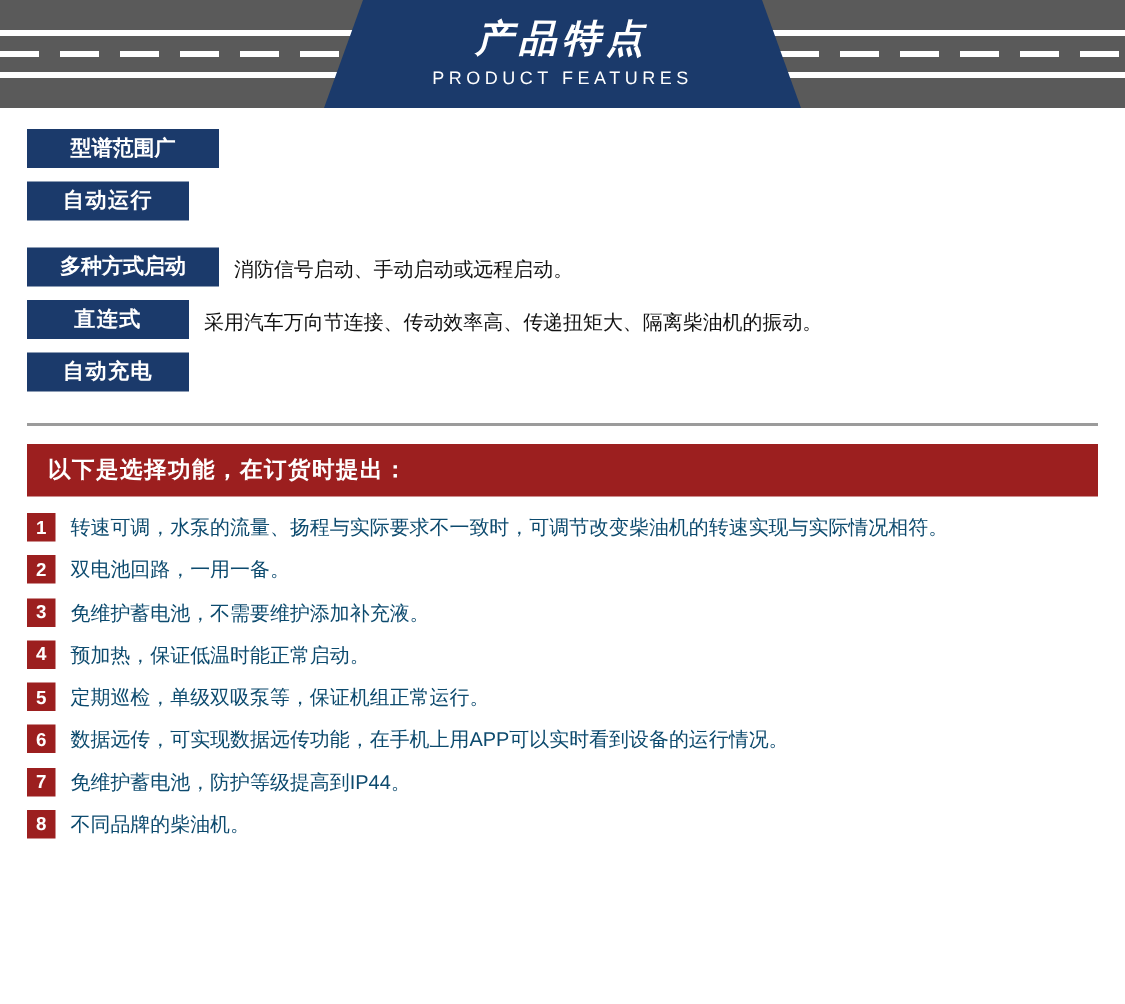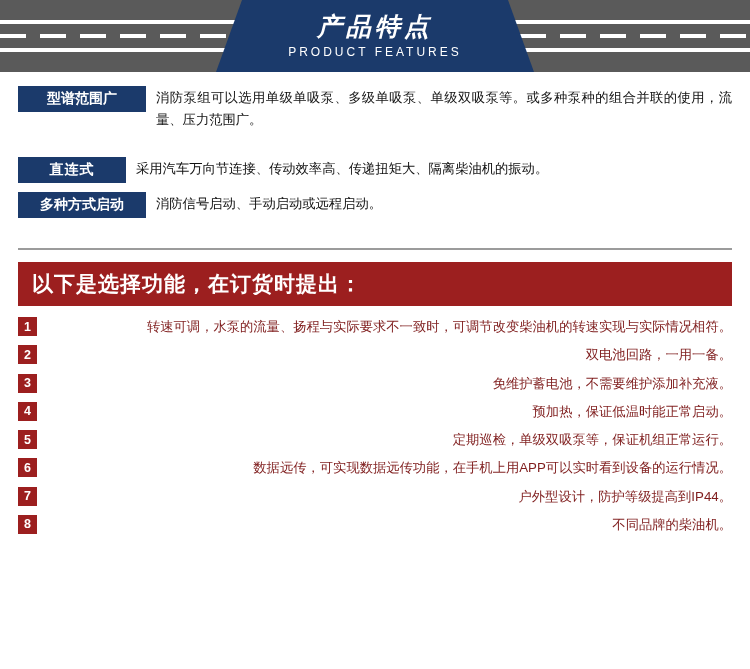--- a/index.html
+++ b/index.html
@@ -71,21 +71,21 @@
     letter-spacing: 3px;
     margin-top: 4px;
   }
 
   
   .features {
     padding: 14px 18px 6px 18px;
   }
   .feature-row {
     display: flex;
-    align-items: flex-start;
+    align-items: flex-end;
     margin-bottom: 9px;
   }
   .feature-tag {
     flex: 0 0 auto;
     width: 108px;
     min-height: 26px;
     background: #1b3a6b;
     color: #ffffff;
     font-size: 14px;
     font-weight: bold;
@@ -115,21 +115,21 @@
     border-top: 2px solid #9b9b9b;
   }
 
   
   .optional {
     padding: 12px 18px 0 18px;
   }
   .optional-header {
     background: #9c1f1f;
     color: #ffffff;
-    font-size: 21px;
+    font-size: 15px;
     font-weight: bold;
     letter-spacing: 1px;
     padding: 8px 14px;
     margin-bottom: 10px;
   }
   .opt-list { }
   .opt-item {
     display: flex;
     align-items: flex-start;
     margin-bottom: 7px;
@@ -143,23 +143,22 @@
     font-weight: bold;
     display: flex;
     align-items: center;
     justify-content: center;
     margin-right: 10px;
     margin-top: 1px;
   }
   .opt-text {
     flex: 1 1 auto;
     font-size: 13.3px;
-    color: #7f1d1d;
+    color: #0c4a6e;
     line-height: 1.6;
-    text-align: right;
   }
 </style>
 </head>
 <body>
 
 <div class="banner">
   <div class="road-stripe top"></div>
   <div class="road-stripe bottom"></div>
   <div class="dash-row" id="dash-row">
       <div class="dash"></div>
@@ -184,35 +183,36 @@
     </div>
   <div class="plate">
     <div class="cn-title">产品特点</div>
     <div class="en-title">PRODUCT FEATURES</div>
   </div>
 </div>
 
 <div class="features" id="features-section">
     <div class="feature-row">
       <div class="feature-tag wide">型谱范围广</div>
-      <div class="feature-text">消防泵组可以选用单级单吸泵、多级单吸泵、单级双吸泵等。或多种泵种的组合并联的使用，流量、压力范围广。</div>
-    </div>
-    <div class="feature-row">
-    </div>
-    <div class="feature-row">
+    </div>
+    <div class="feature-row">
+      <div class="feature-tag">自动运行</div>
+    </div>
+    <div class="feature-row">
+    </div>
+    <div class="feature-row">
+      <div class="feature-tag wide">多种方式启动</div>
+      <div class="feature-text">消防信号启动、手动启动或远程启动。</div>
     </div>
     <div class="feature-row">
       <div class="feature-tag">直连式</div>
       <div class="feature-text">采用汽车万向节连接、传动效率高、传递扭矩大、隔离柴油机的振动。</div>
     </div>
     <div class="feature-row">
-      <div class="feature-tag wide">多种方式启动</div>
-      <div class="feature-text">消防信号启动、手动启动或远程启动。</div>
-    </div>
-    <div class="feature-row">
+      <div class="feature-tag">自动充电</div>
     </div>
   </div>
 
 <div class="divider"></div>
 
 <div class="optional">
   <div class="optional-header">以下是选择功能，在订货时提出：</div>
   <div class="opt-list" id="opt-list">
       <div class="opt-item">
         <div class="opt-num">1</div>
@@ -233,20 +233,20 @@
       <div class="opt-item">
         <div class="opt-num">5</div>
         <div class="opt-text">定期巡检，单级双吸泵等，保证机组正常运行。</div>
       </div>
       <div class="opt-item">
         <div class="opt-num">6</div>
         <div class="opt-text">数据远传，可实现数据远传功能，在手机上用APP可以实时看到设备的运行情况。</div>
       </div>
       <div class="opt-item">
         <div class="opt-num">7</div>
-        <div class="opt-text">户外型设计，防护等级提高到IP44。</div>
+        <div class="opt-text">免维护蓄电池，防护等级提高到IP44。</div>
       </div>
       <div class="opt-item">
         <div class="opt-num">8</div>
         <div class="opt-text">不同品牌的柴油机。</div>
       </div>
     </div>
 </div>
 
 </body></html>

